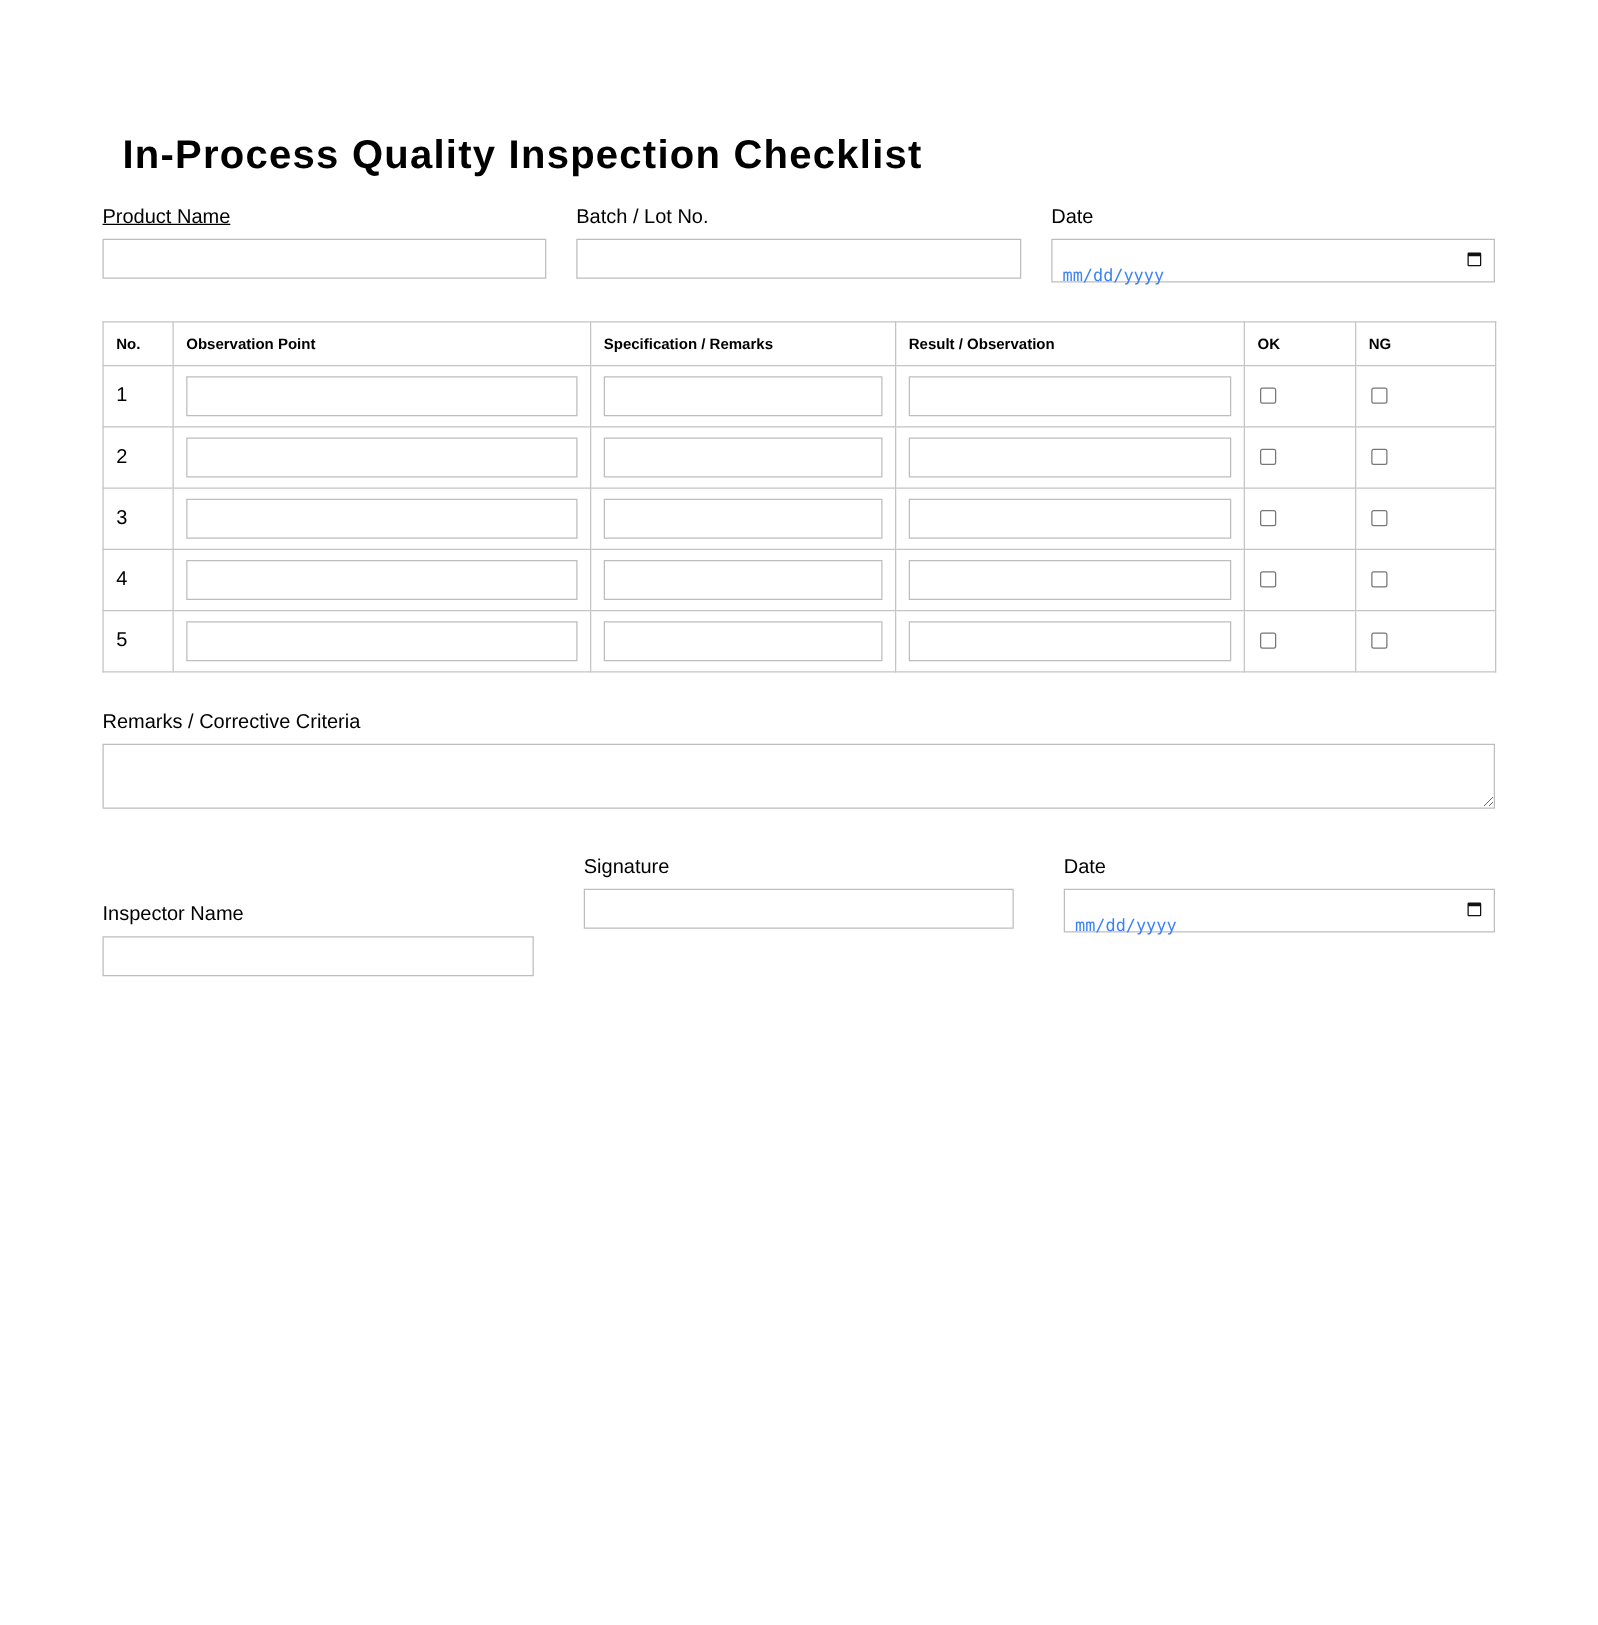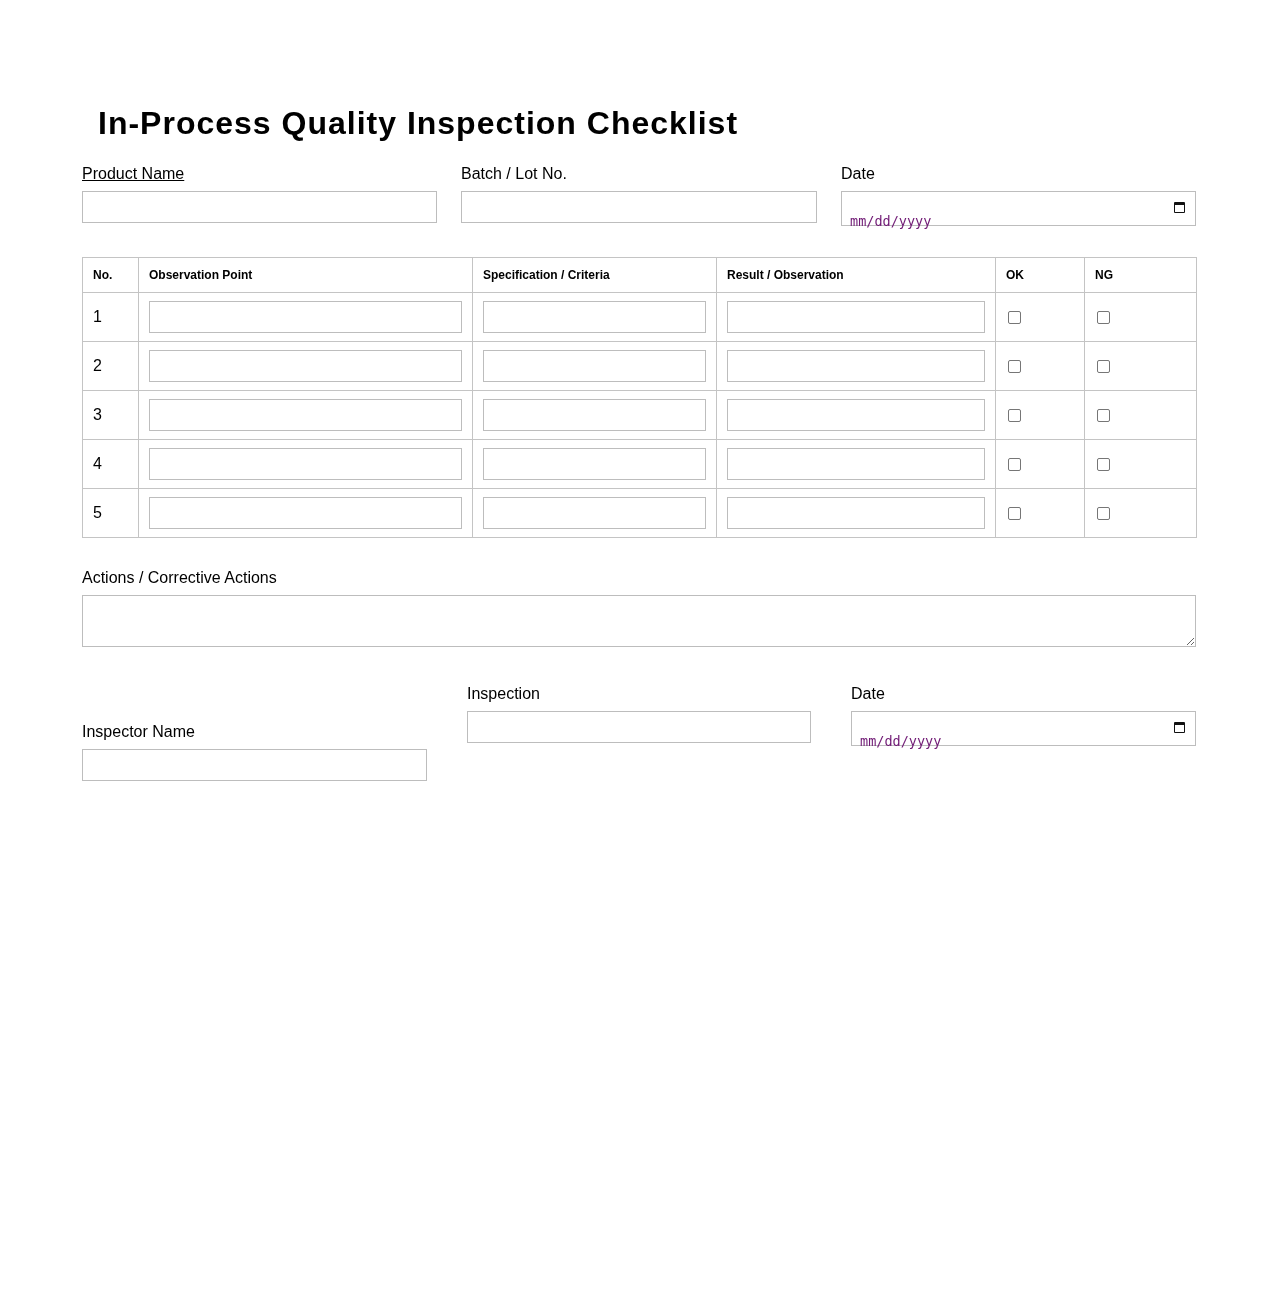--- a/index.html
+++ b/index.html
@@ -22,21 +22,21 @@
       border: 1px solid #bdbdbd; background: #fff; padding: 0 8px; margin: 0;
       font-family: "Liberation Sans", sans-serif; font-size: 14px; outline: none;
     }
     .date-box {
       box-sizing: border-box; width: 100%; height: 35px; border: 1px solid #bdbdbd;
       background: #fff; position: relative; display: flex; align-items: center;
       padding: 0 8px;
     }
     .date-box .placeholder {
       font-family: "DejaVu Sans Mono", "Liberation Mono", monospace; font-size: 13.5px;
-      color: #701a75; letter-spacing: 0px; margin-top: 24px;
+      color: #3b82f6; letter-spacing: 0px; margin-top: 24px;
     }
     .cal-icon {
       position: absolute; right: 10px; top: 10px; width: 11px; height: 11px;
       border: 1.6px solid #111; border-top-width: 3px; border-radius: 1px;
       box-sizing: border-box;
     }
     table {
       position: absolute; left: 0; top: 257px; border-collapse: collapse; width: 1114px;
       table-layout: fixed;
     }
@@ -82,21 +82,21 @@
         <col style="width:334px">
         <col style="width:244px">
       <col style="width:279px">
         <col style="width:89px">
         <col style="width:112px">
     </colgroup>
     <thead>
       <tr>
         <th>No.</th>
         <th>Observation Point</th>
-        <th>Specification / Criteria</th>
+        <th>Specification / Remarks</th>
         <th>Result / Observation</th>
         <th>OK</th>
         <th>NG</th>
       </tr>
     </thead>
     <tbody>
       <tr>
         <td>1</td>
         <td>
             <input class="text" type="text" value="" style="">
@@ -163,30 +163,30 @@
         <td>
             <input class="text" type="text" value="" style="">
           </td>
         <td><span class="cb"></span></td>
         <td><span class="cb"></span></td>
       </tr>
     </tbody>
   </table>
 
   <div class="field" style="left:0; top:569px; width:1114px;">
-    <label>Actions / Corrective Actions</label>
+    <label>Remarks / Corrective Criteria</label>
     <textarea style=""></textarea>
   </div>
 
   <div class="field" style="left:0; top:723px; width:345px;">
     <label>Inspector Name</label>
     <input class="text" type="text" value="" style="">
   </div>
   <div class="field" style="left:385px; top:685px; width:344px;">
-    <label>Inspection</label>
+    <label>Signature</label>
     <input class="text" type="text" value="" style="">
   </div>
   <div class="field" style="left:769px; top:685px; width:345px;">
     <label>Date</label>
     <div class="date-box">
       <span class="placeholder">mm/dd/yyyy</span>
       <span class="cal-icon"></span>
     </div>
   </div>
 </div>

